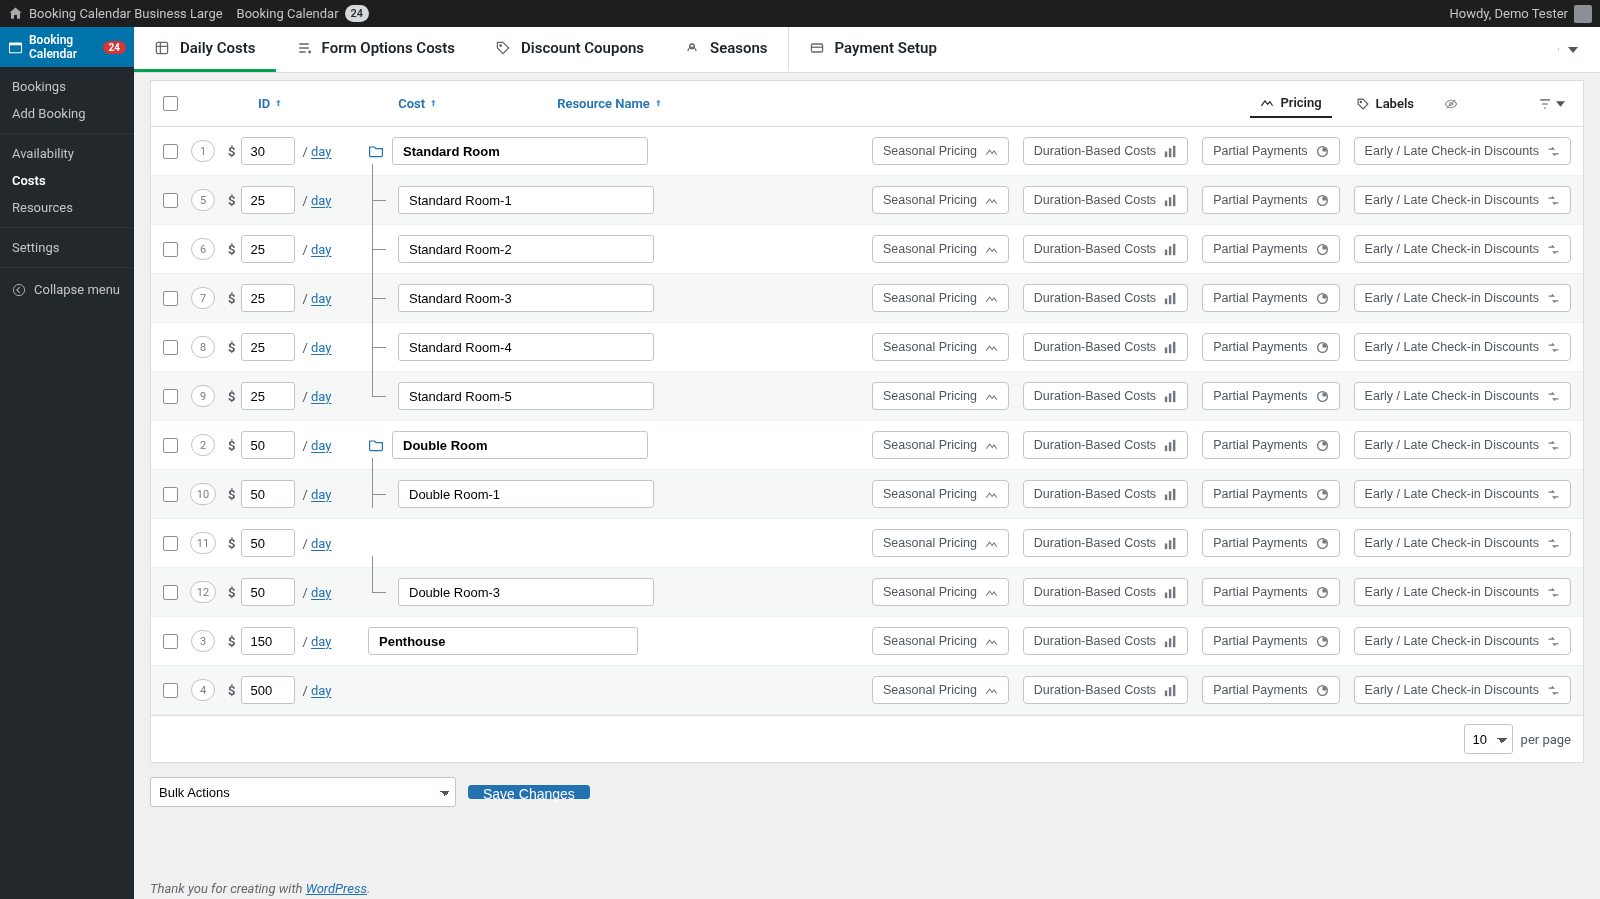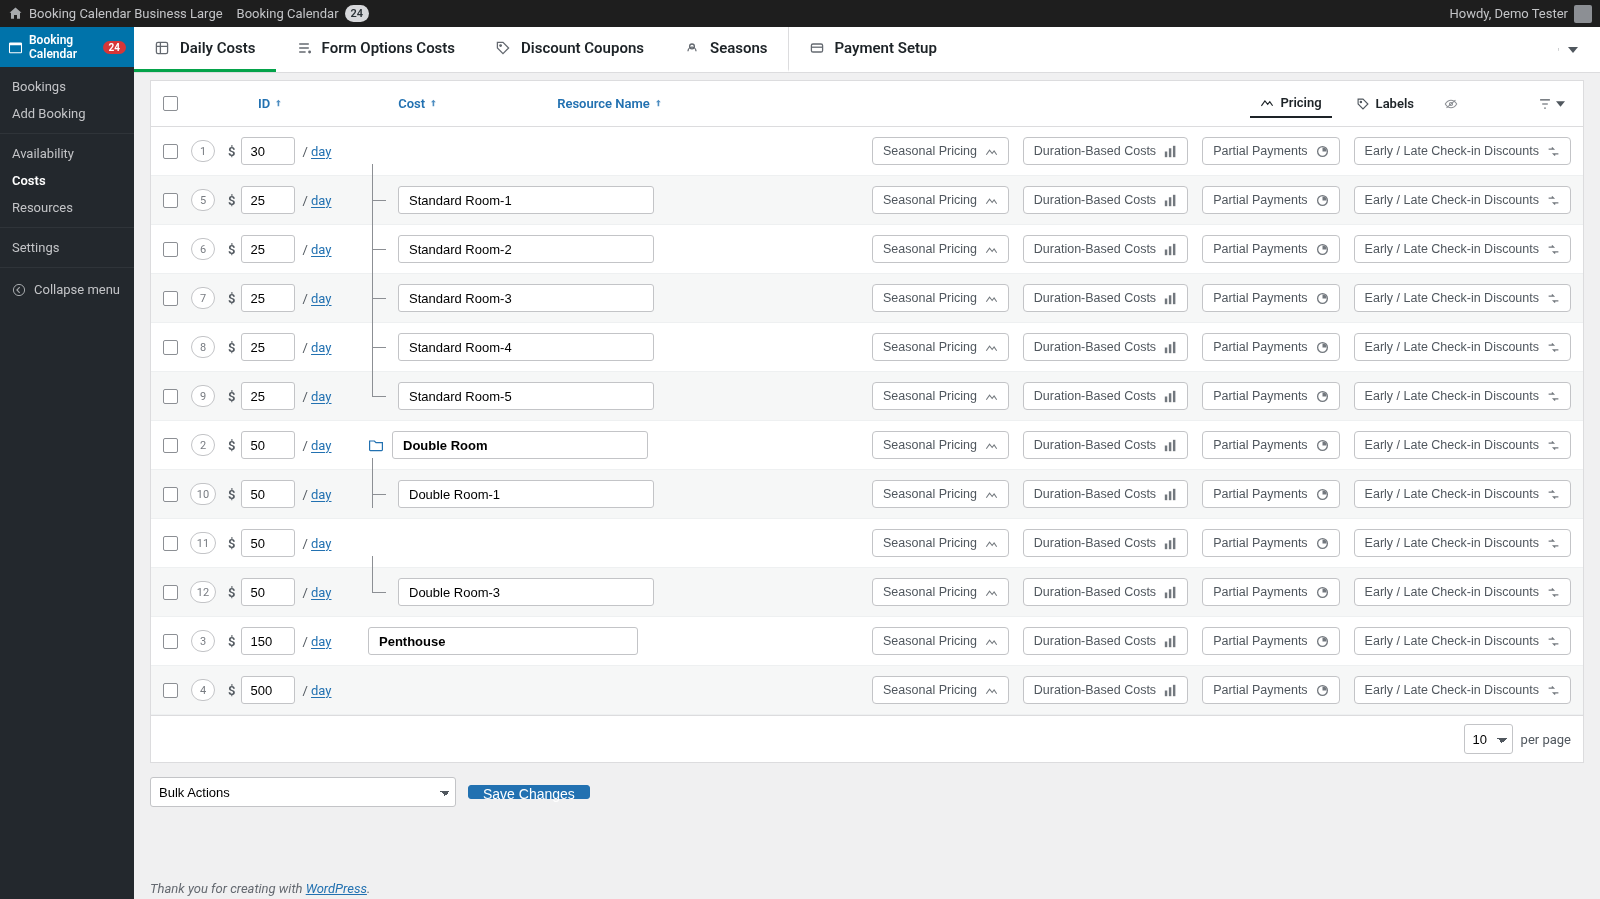--- a/index.html
+++ b/index.html
@@ -401,20 +401,28 @@
               <div class="checkbox"></div>
             </div>
             <div class="col-id">
               <span class="id-pill">1</span>
             </div>
             <div class="col-cost">
               <span class="cur">$</span>
               <input class="cost-input" value="30" style="">
               <span class="per">/ <a>day</a></span>
             </div>
+            <div class="col-name">
+              <span class="folder-ic">
+                <svg viewBox="0 0 20 16" fill="none" stroke="#2271b1" stroke-width="1.5">
+                  <path d="M2 3h6l2 2h8v9a1 1 0 01-1 1H3a1 1 0 01-1-1z"></path>
+                </svg>
+              </span>
+              <input class="name-input parent" value="Standard Room" style="">
+            </div>
             <div class="col-actions">
               <button class="pillbtn">
                 <span>Seasonal Pricing</span>
                 <svg viewBox="0 0 20 14" fill="none" stroke="#50575e" stroke-width="1.6">
                   <path d="M2 12l5-7 4 5 3-4 4 6"></path>
                 </svg>
               </button>
               <button class="pillbtn">
                 <span>Duration-Based Costs</span>
                 <svg viewBox="0 0 16 16" fill="#50575e">

